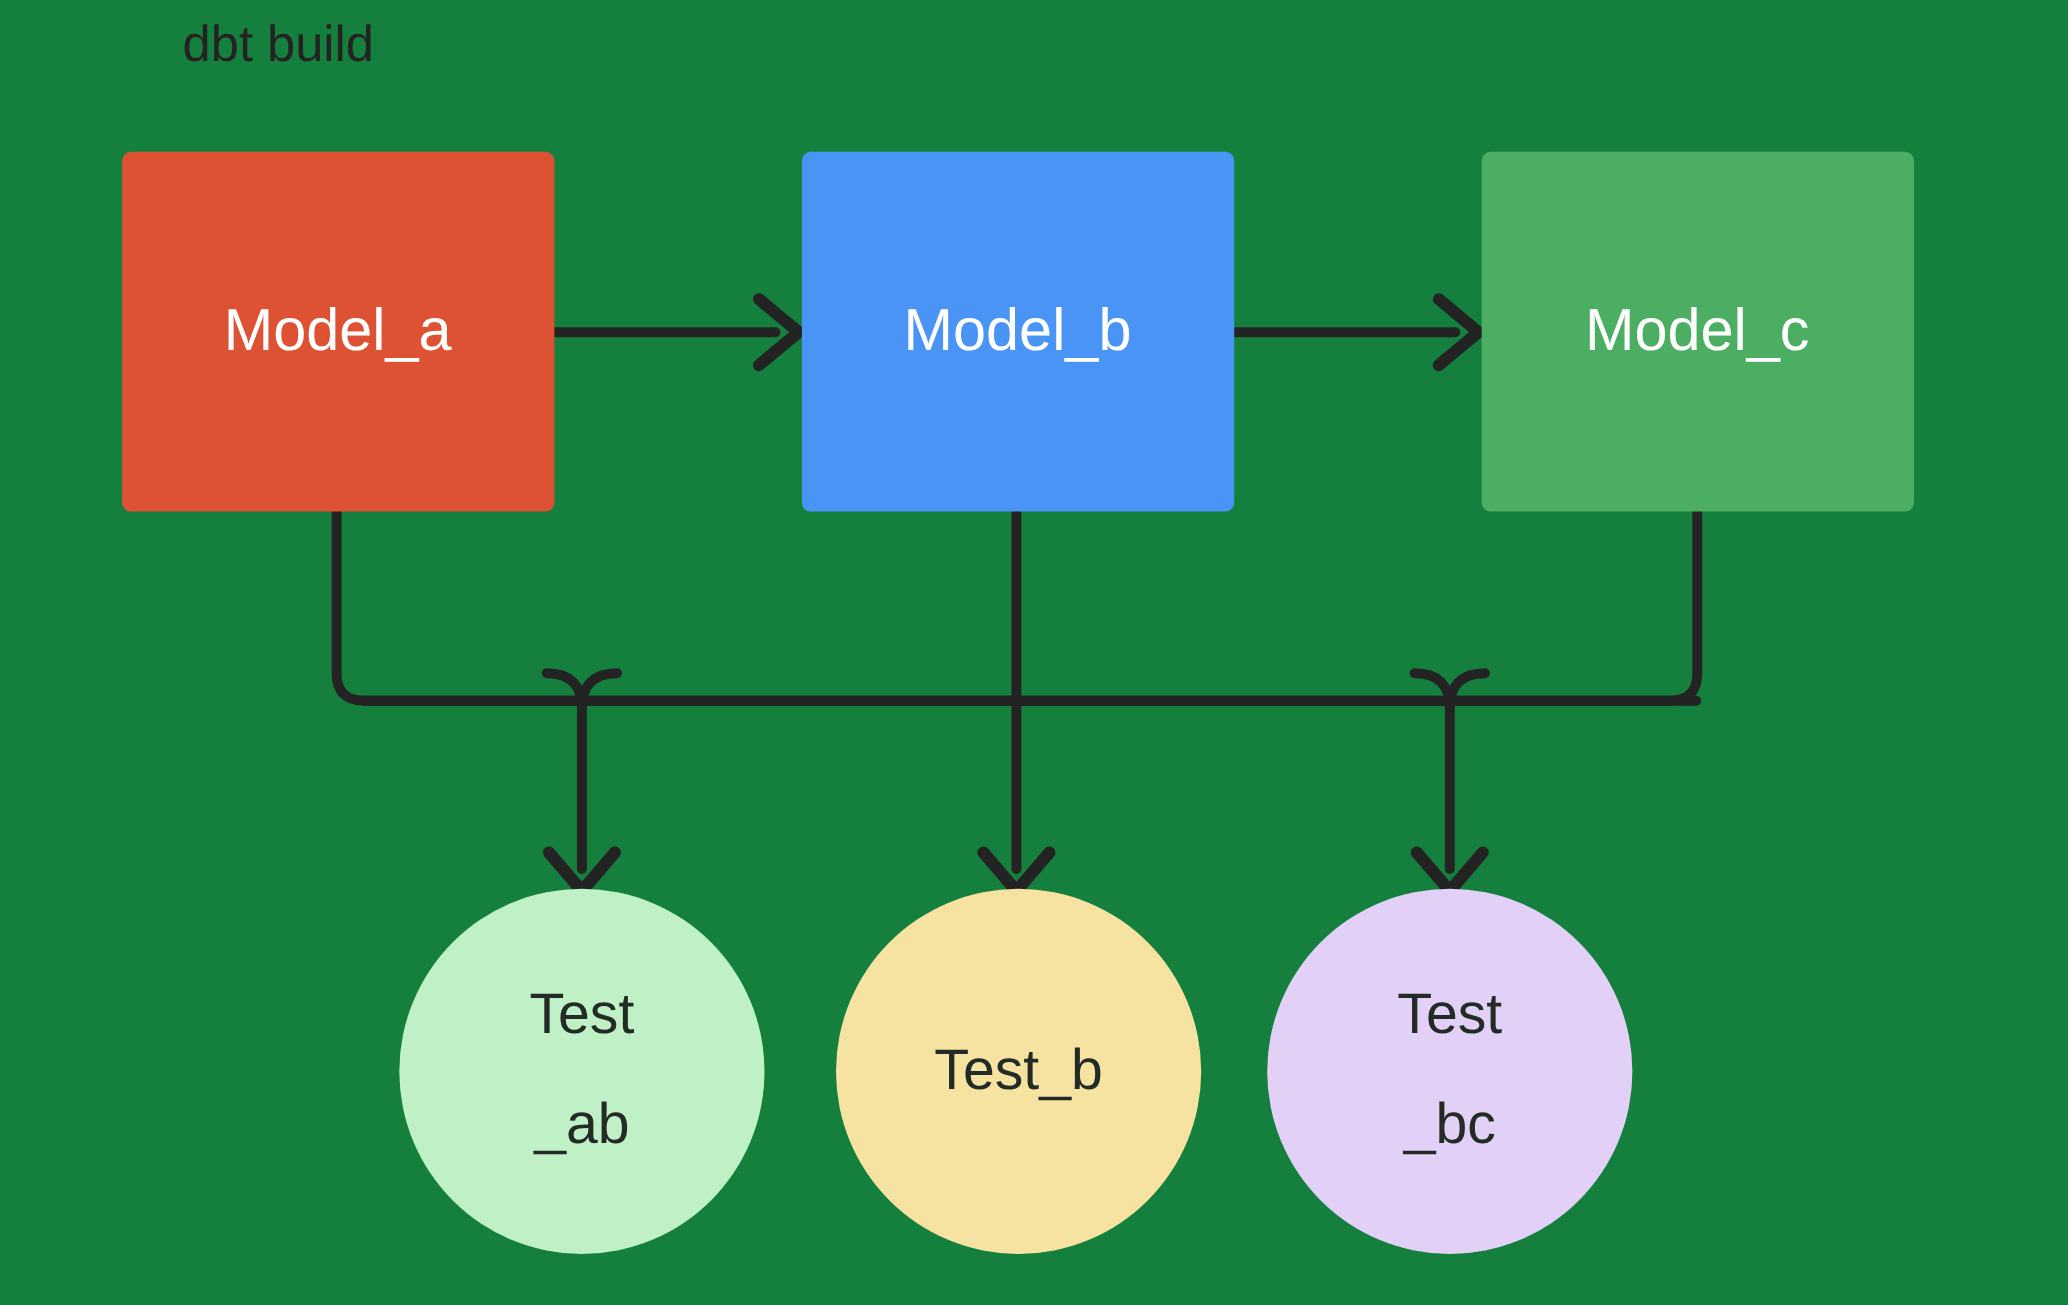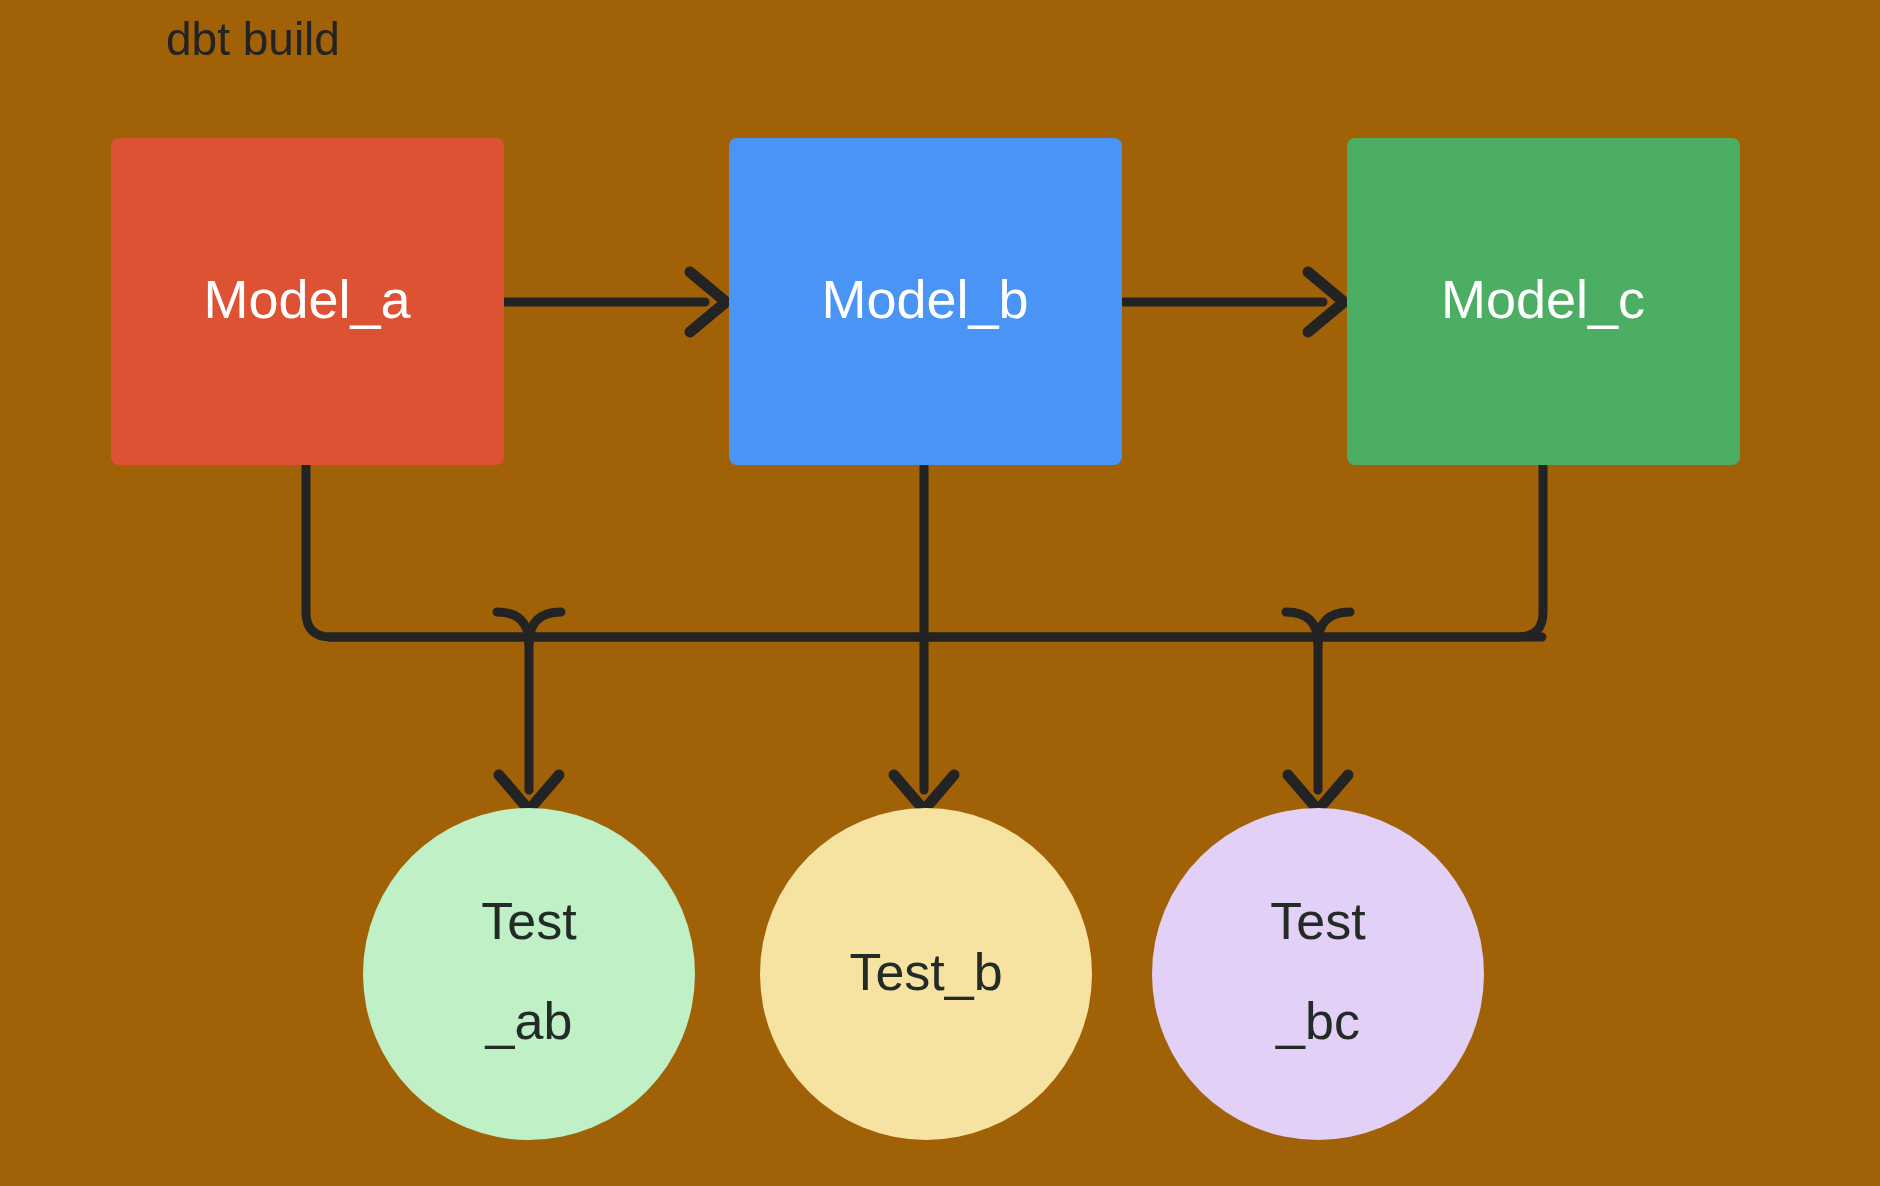--- a/index.html
+++ b/index.html
@@ -7,21 +7,21 @@
     padding: 0;
     background: #ffffff;
   }
   body {
     font-family: "Liberation Sans", sans-serif;
   }
   #canvas {
     position: relative;
     width: 1880px;
     height: 1186px;
-    background: #a16207;
+    background: #15803d;
     overflow: hidden;
   }
   #diagram-svg {
     position: absolute;
     left: 0;
     top: 0;
     width: 1880px;
     height: 1186px;
   }
   .title-text {

